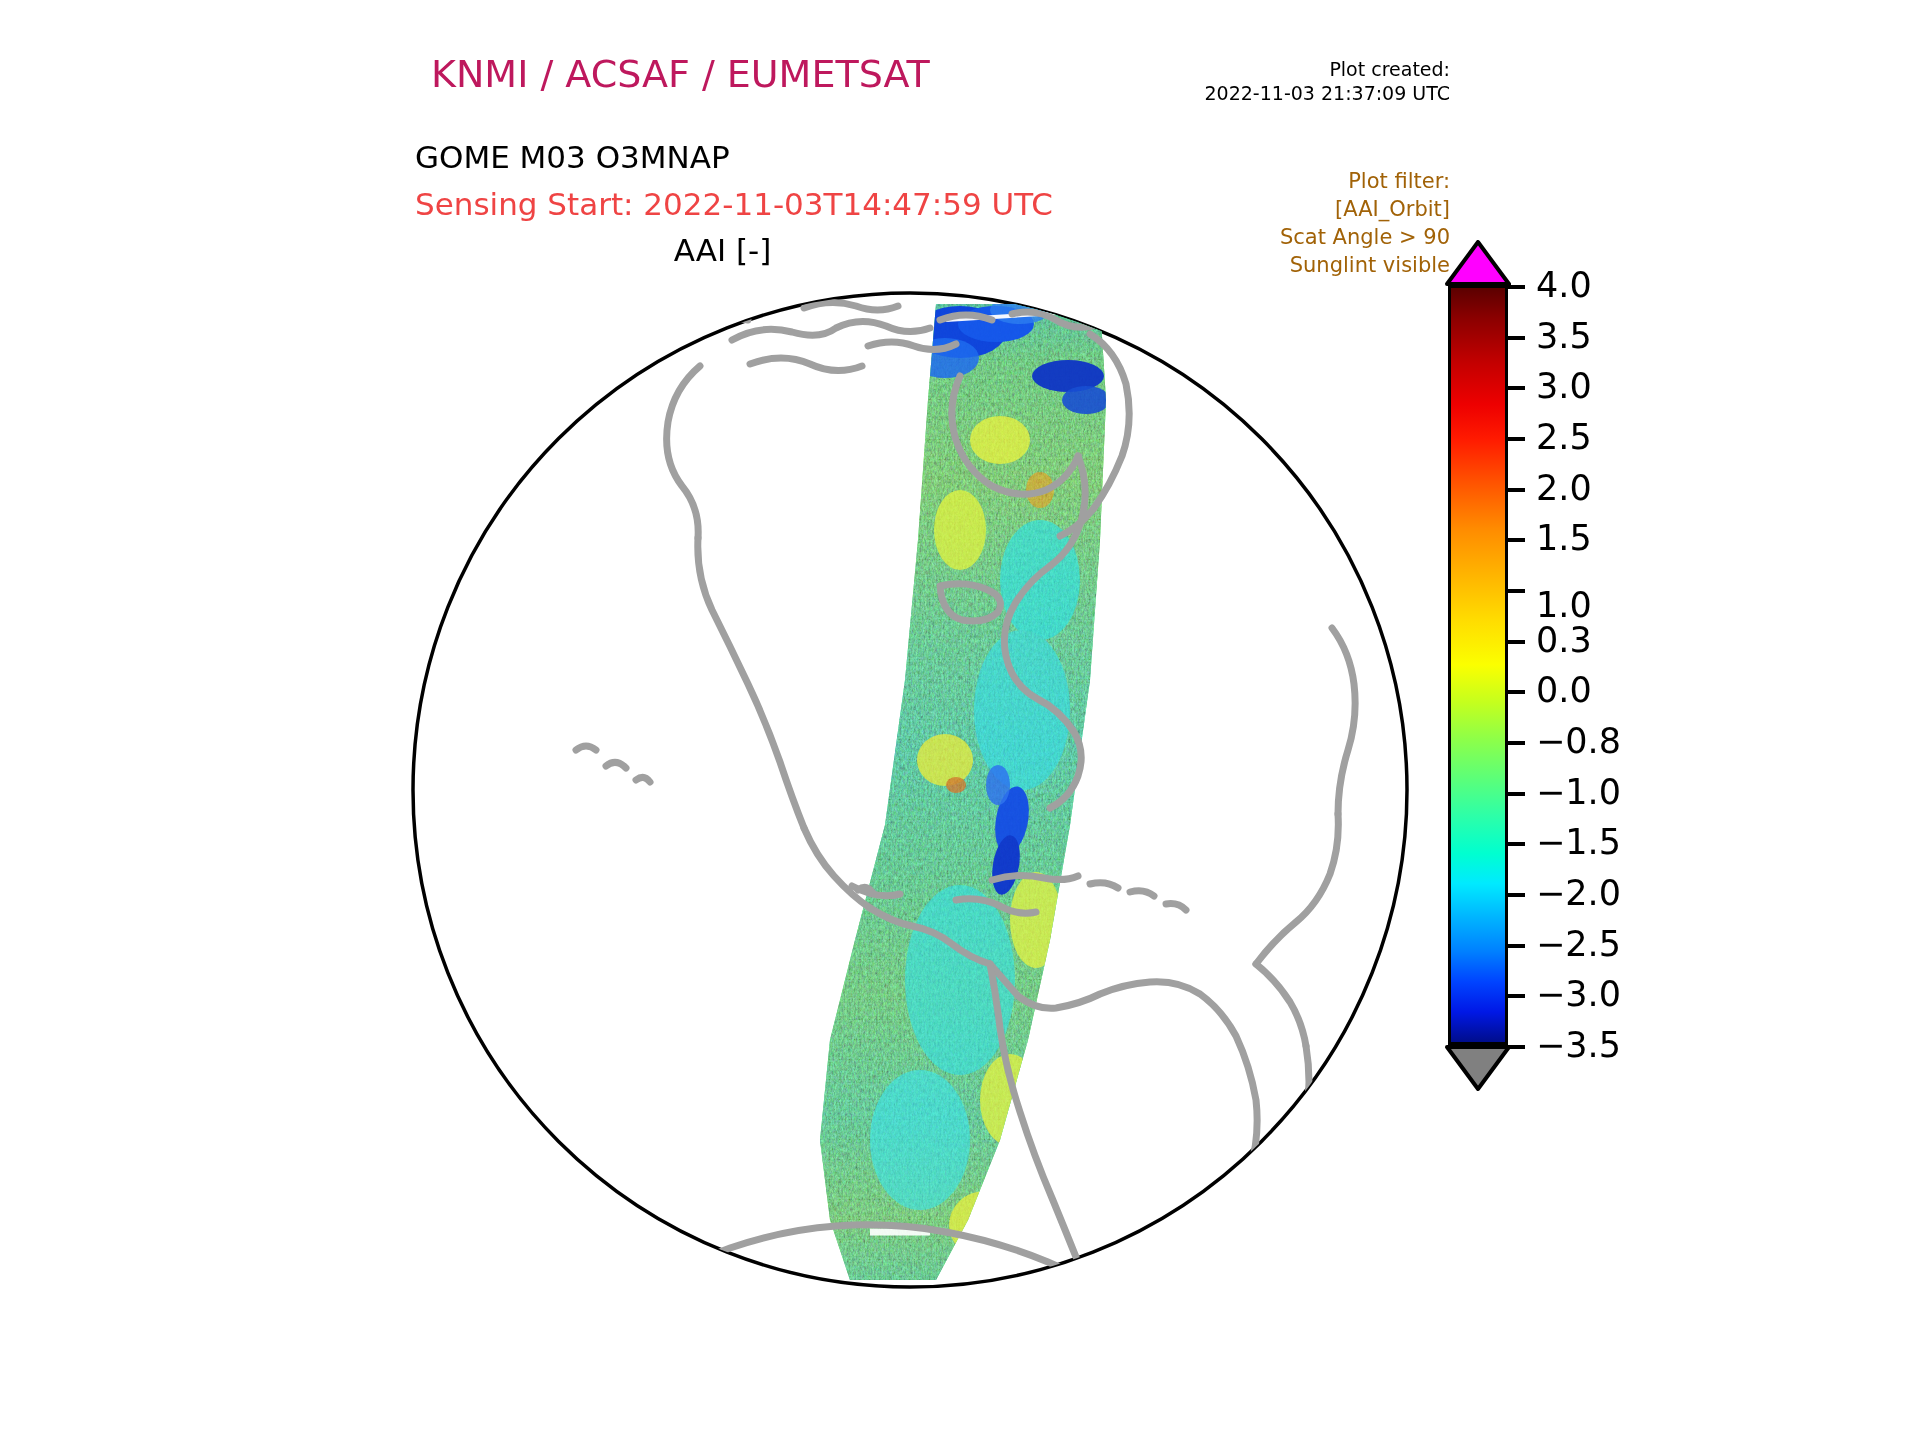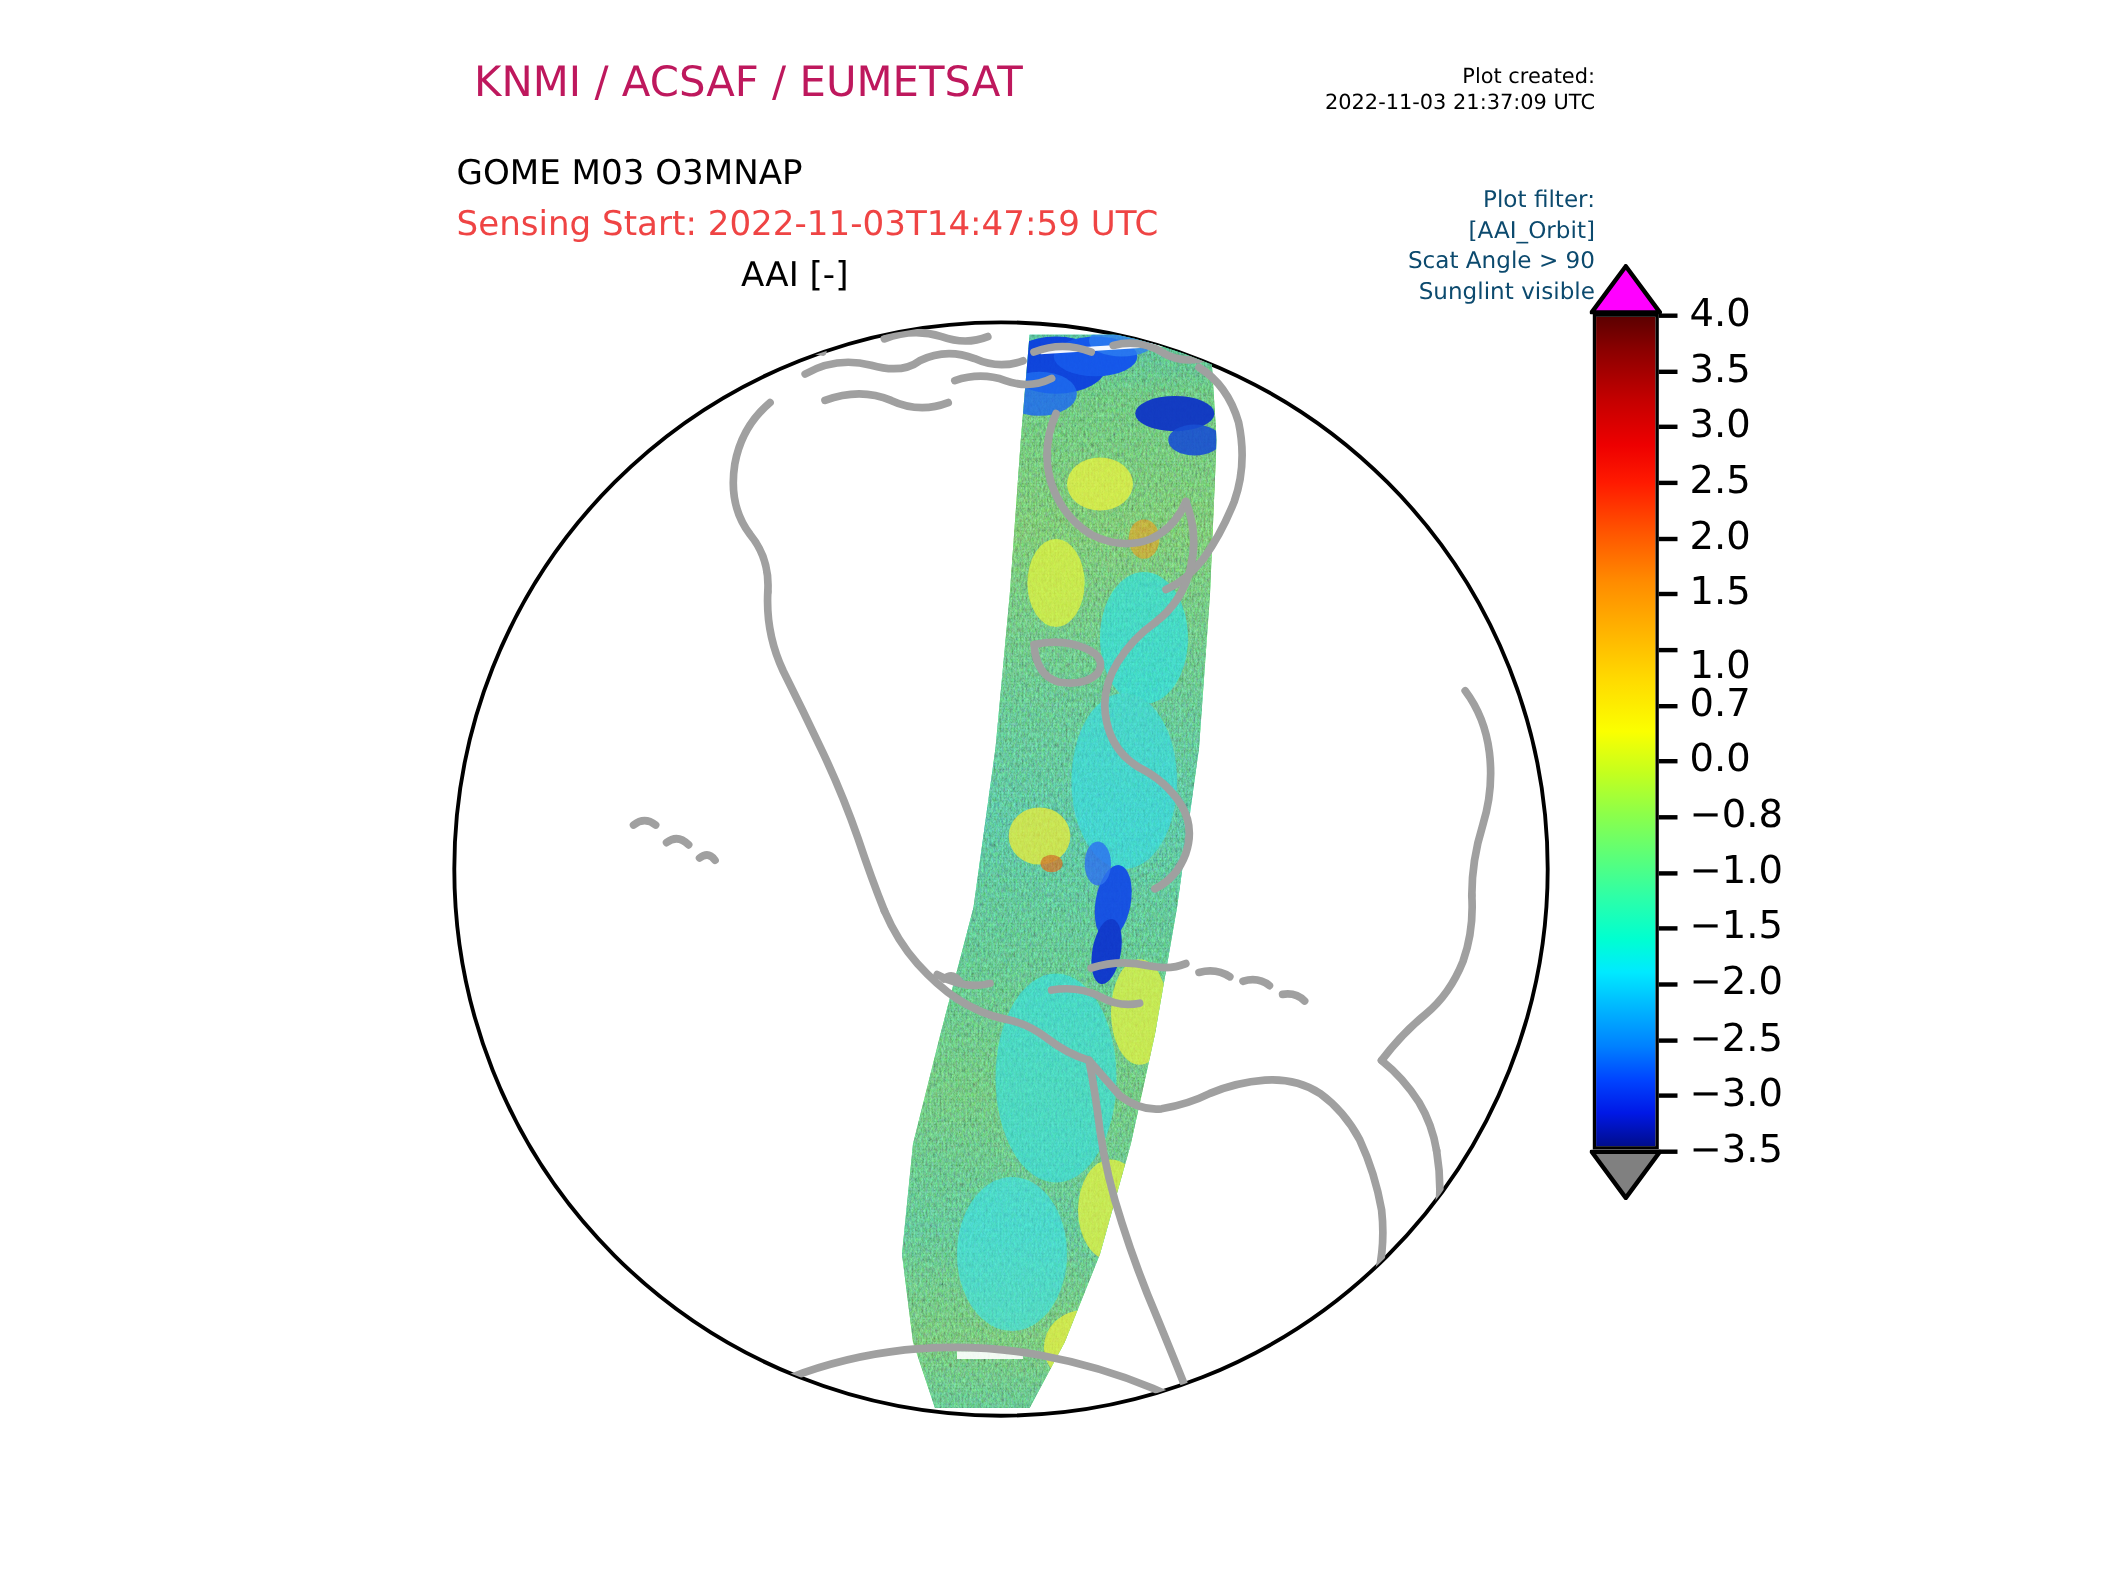--- a/index.html
+++ b/index.html
@@ -8,21 +8,21 @@
 
   .abs{position:absolute;}
 
   
   #org-title{left:431px;top:52px;font-size:38px;color:#be185d;letter-spacing:0px;white-space:nowrap;}
   #product-title{left:415px;top:139px;font-size:31px;color:#000;white-space:nowrap;}
   #sensing-line{left:415px;top:186px;font-size:31px;color:#ef4444;white-space:nowrap;}
   #plot-var-title{left:0;top:232px;width:1445px;text-align:center;font-size:31px;color:#000;}
 
   #created-block{right:470px;top:58px;text-align:right;font-size:19px;line-height:1.25;color:#000;white-space:nowrap;}
-  #filter-block{right:470px;top:168px;text-align:right;font-size:21px;line-height:1.33;color:#0c4a6e;white-space:nowrap;}
+  #filter-block{right:470px;top:168px;text-align:right;font-size:21px;line-height:1.33;color:#a16207;white-space:nowrap;}
 
   
   #map-panel{left:400px;top:280px;width:1020px;height:1020px;}
   #globe-svg{display:block;width:1020px;height:1020px;}
 
   
   #colorbar-group{left:1448px;top:285px;width:72px;height:760px;}
   #cbar-body{position:absolute;left:0;top:0;width:60px;height:760px;border:3px solid #000;box-sizing:border-box;
      background:linear-gradient(to bottom,
         #5c0000 0%,
@@ -248,21 +248,21 @@
       <div class="cb-label" style="top: 101.333px;">3.0</div>
       <div class="cb-tick" style="top: 152px;"></div>
       <div class="cb-label" style="top: 152px;">2.5</div>
       <div class="cb-tick" style="top: 202.667px;"></div>
       <div class="cb-label" style="top: 202.667px;">2.0</div>
       <div class="cb-tick" style="top: 253.333px;"></div>
       <div class="cb-label" style="top: 253.333px;">1.5</div>
       <div class="cb-tick" style="top: 304px;"></div>
       <div class="cb-label" style="top: 320px;">1.0</div>
       <div class="cb-tick" style="top: 354.667px;"></div>
-      <div class="cb-label" style="top: 354.667px;">0.7</div>
+      <div class="cb-label" style="top: 354.667px;">0.3</div>
       <div class="cb-tick" style="top: 405.333px;"></div>
       <div class="cb-label" style="top: 405.333px;">0.0</div>
       <div class="cb-tick" style="top: 456px;"></div>
       <div class="cb-label" style="top: 456px;">−0.8</div>
       <div class="cb-tick" style="top: 506.667px;"></div>
       <div class="cb-label" style="top: 506.667px;">−1.0</div>
       <div class="cb-tick" style="top: 557.333px;"></div>
       <div class="cb-label" style="top: 557.333px;">−1.5</div>
       <div class="cb-tick" style="top: 608px;"></div>
       <div class="cb-label" style="top: 608px;">−2.0</div>

